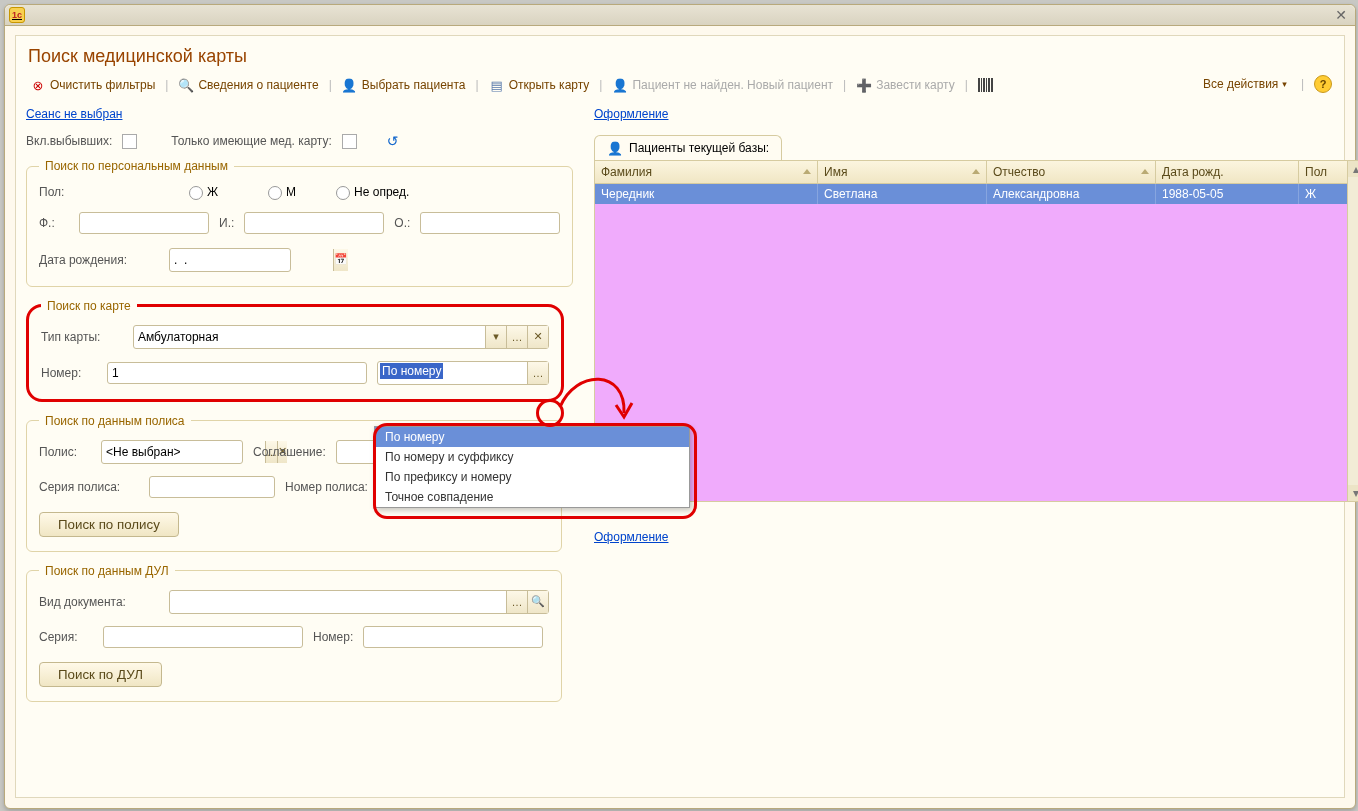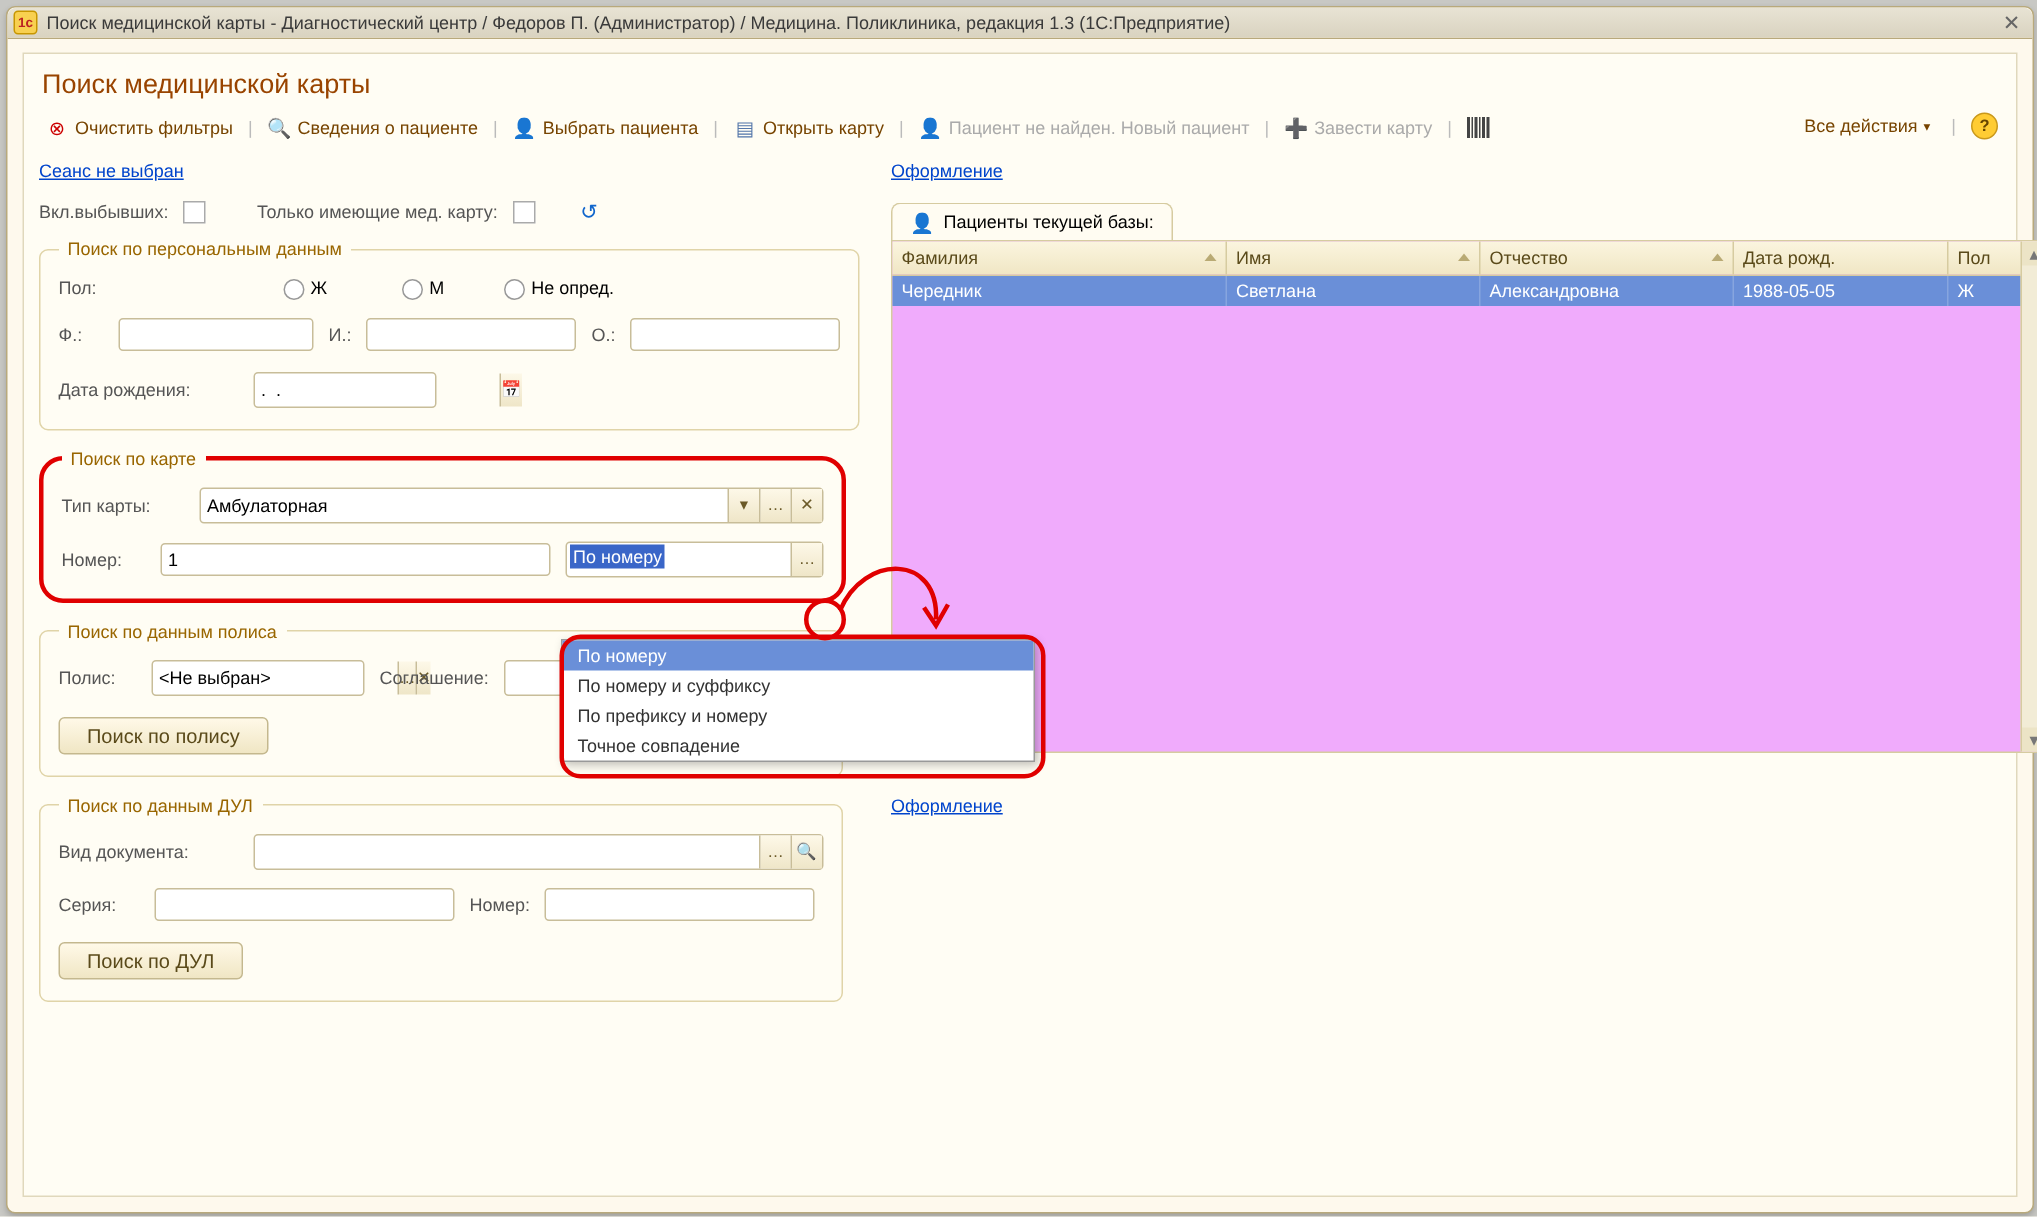--- a/index.html
+++ b/index.html
@@ -25,20 +25,21 @@
   }
   .title-bar {
     height: 20px;
     background: linear-gradient(#e8e3d4,#d9d3c0);
     border-bottom: 1px solid #b8a97c;
     border-radius: 6px 6px 0 0;
     display: flex;
     align-items: center;
     padding: 0 4px;
     position: relative;
+    text-decoration: underline;
   }
   .onec-icon {
     width: 14px; height: 14px;
     background: #f8d050;
     border: 1px solid #c79600;
     border-radius: 3px;
     display: flex; align-items: center; justify-content: center;
     font-size: 9px; font-weight: bold; color: #b22;
     margin-right: 6px;
   }
@@ -199,21 +200,20 @@
   svg.arrow-svg { position:absolute; pointer-events:none; z-index:29; }
   .sel-text { background:#3a66c8; color:#fff; padding:1px 2px; }
 .col-fam{width:210px}.col-imya{width:156px}.col-otch{width:156px}.col-dr{width:130px}.col-pol{width:52px}
 </style>
 </head>
 <body>
 
 <div class="app-window">
   <div class="title-bar">
     <div class="onec-icon">1c</div>
-    <div class="title-bar-text">Поиск медицинской карты - Диагностический центр / Федоров П. (Администратор) / Медицина. Поликлиника, редакция 1.3  (1С:Предприятие)</div>
     <div class="close-x">✕</div>
   </div>
 
   <div class="content">
     <div class="page-title">Поиск медицинской карты</div>
 
     <div class="toolbar">
       <span class="tb-btn">
         <span class="icon16" style="color:#c00;">⊗</span>
         <span>Очистить фильтры</span>
@@ -335,20 +335,26 @@
             <div class="combo" style="width:140px;">
               <input style="flex: 1 1 0%;" value="&lt;Не выбран&gt;">
               <div class="cbtn">…</div>
               <div class="cbtn">✕</div>
             </div>
             <label>Соглашение:</label>
             <div class="combo" style="flex:1;">
                 <input style="flex: 1 1 0%;">
               </div>
           </div>
+          <div class="row" style="margin-top:8px;">
+            <label style="width:100px;">Серия полиса:</label>
+            <input class="tx" style="width: 116px;">
+            <label>Номер полиса:</label>
+            <input class="tx" style="width: 110px;">
+          </div>
           <div class="row" style="margin-top:10px;">
             <button class="btn"><span>Поиск по полису</span></button>
           </div>
         </fieldset>
 
         <fieldset>
           <legend>Поиск по данным ДУЛ</legend>
           <div class="row">
             <label style="width:120px;">Вид документа:</label>
             <div class="combo" style="flex:1;">

